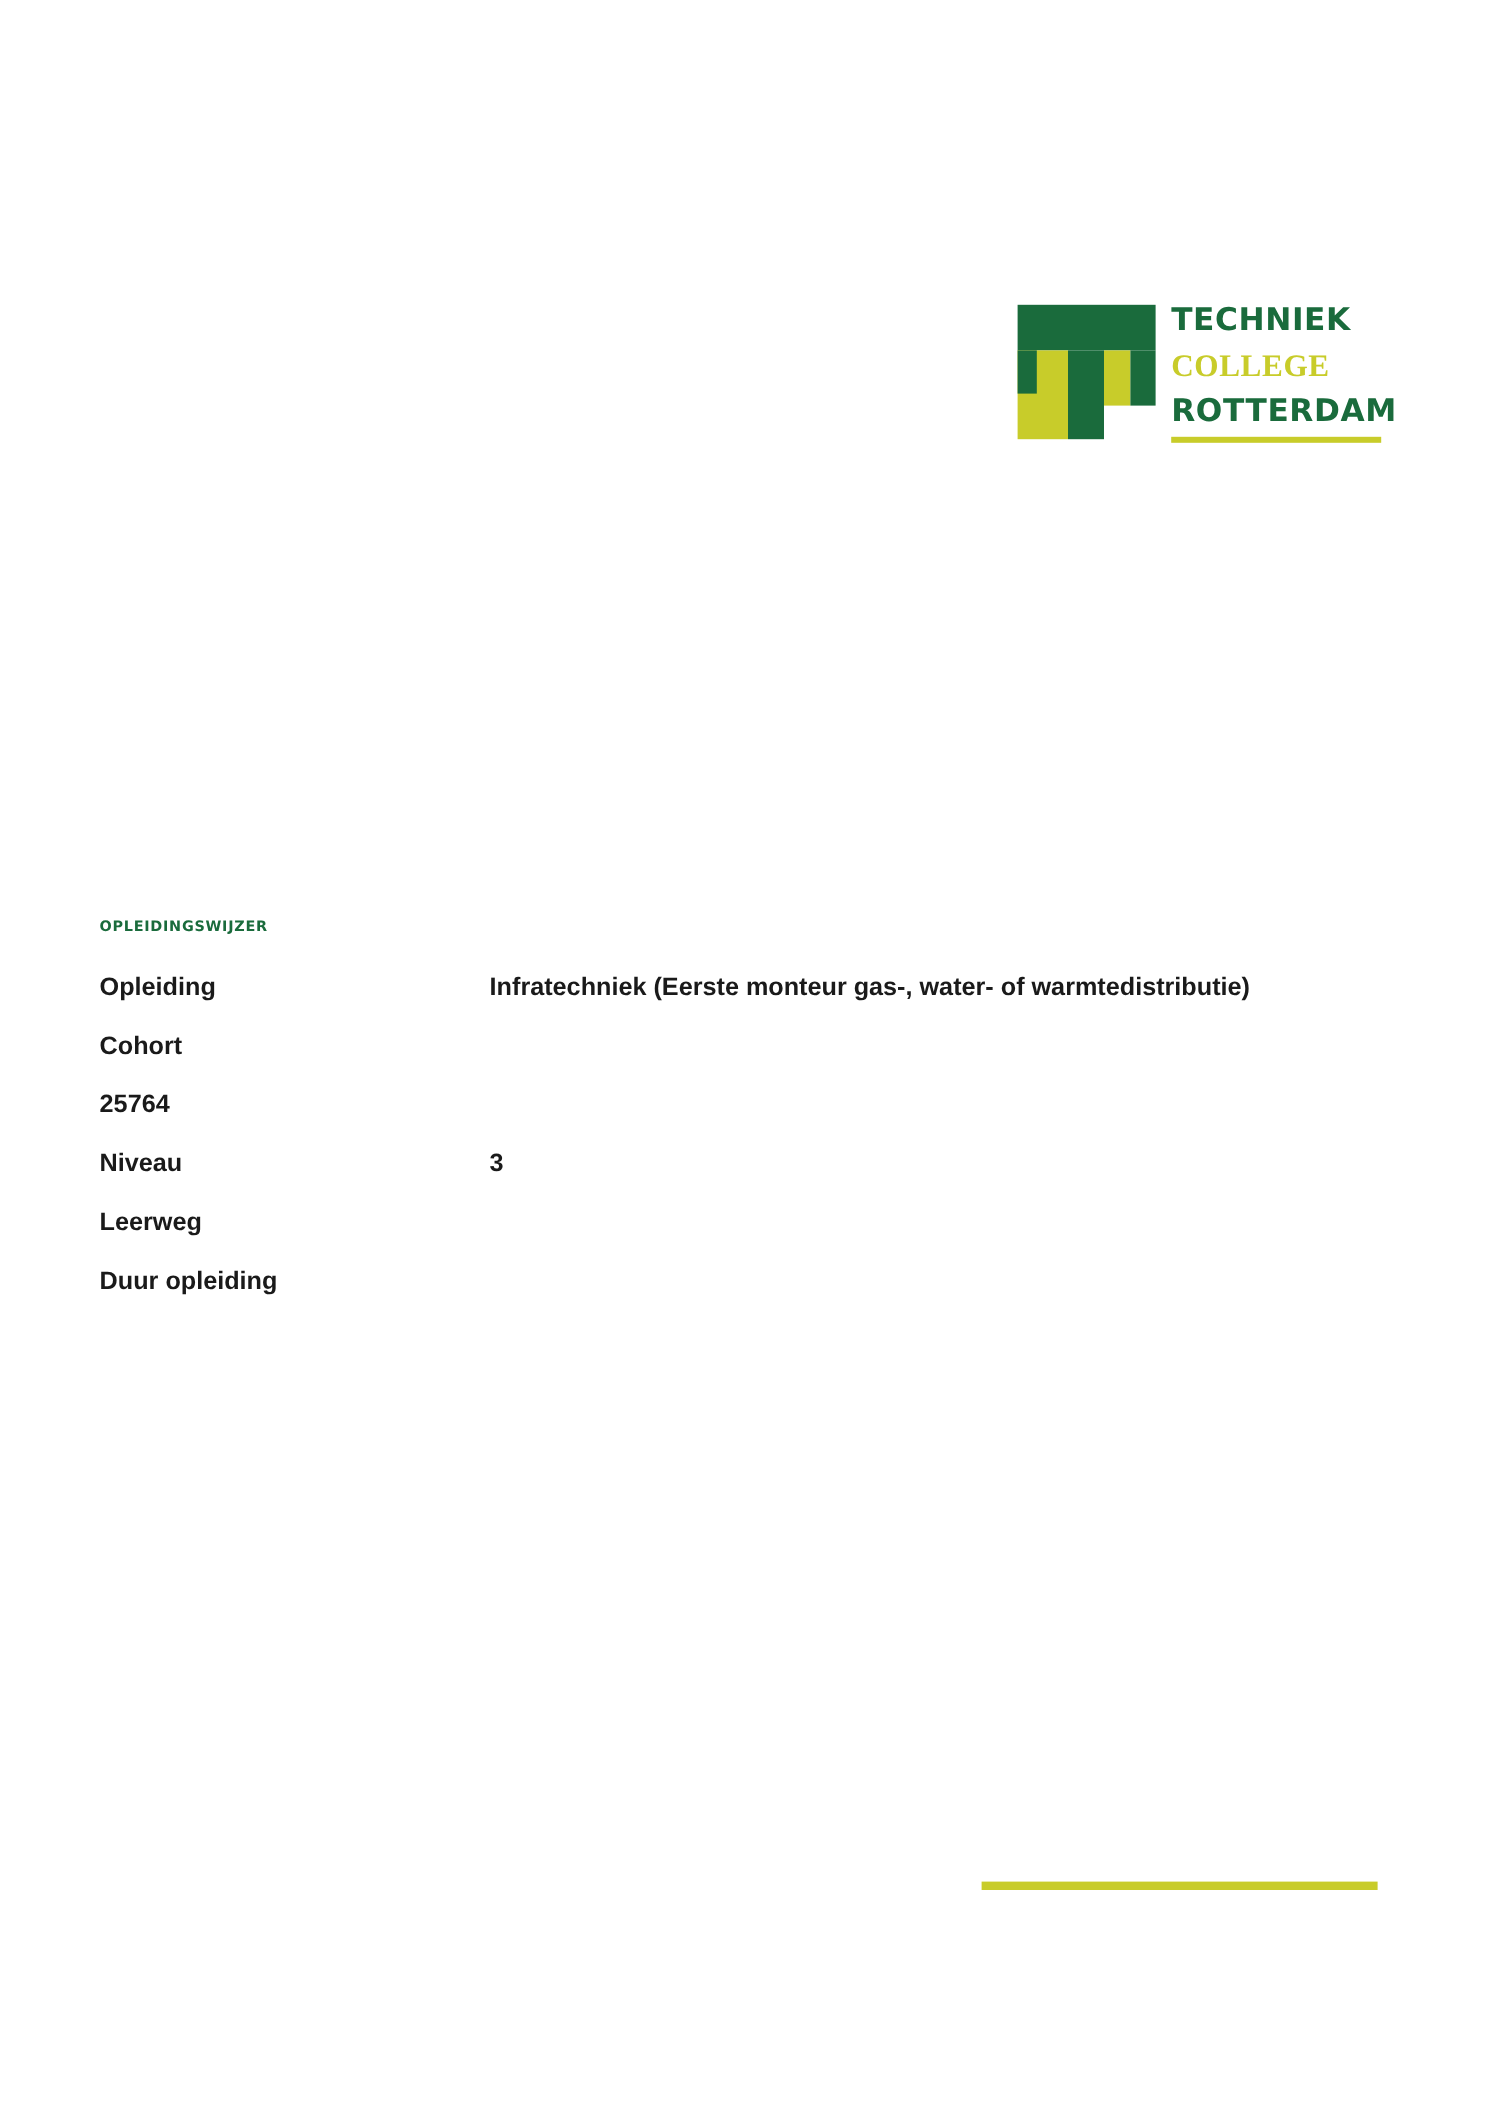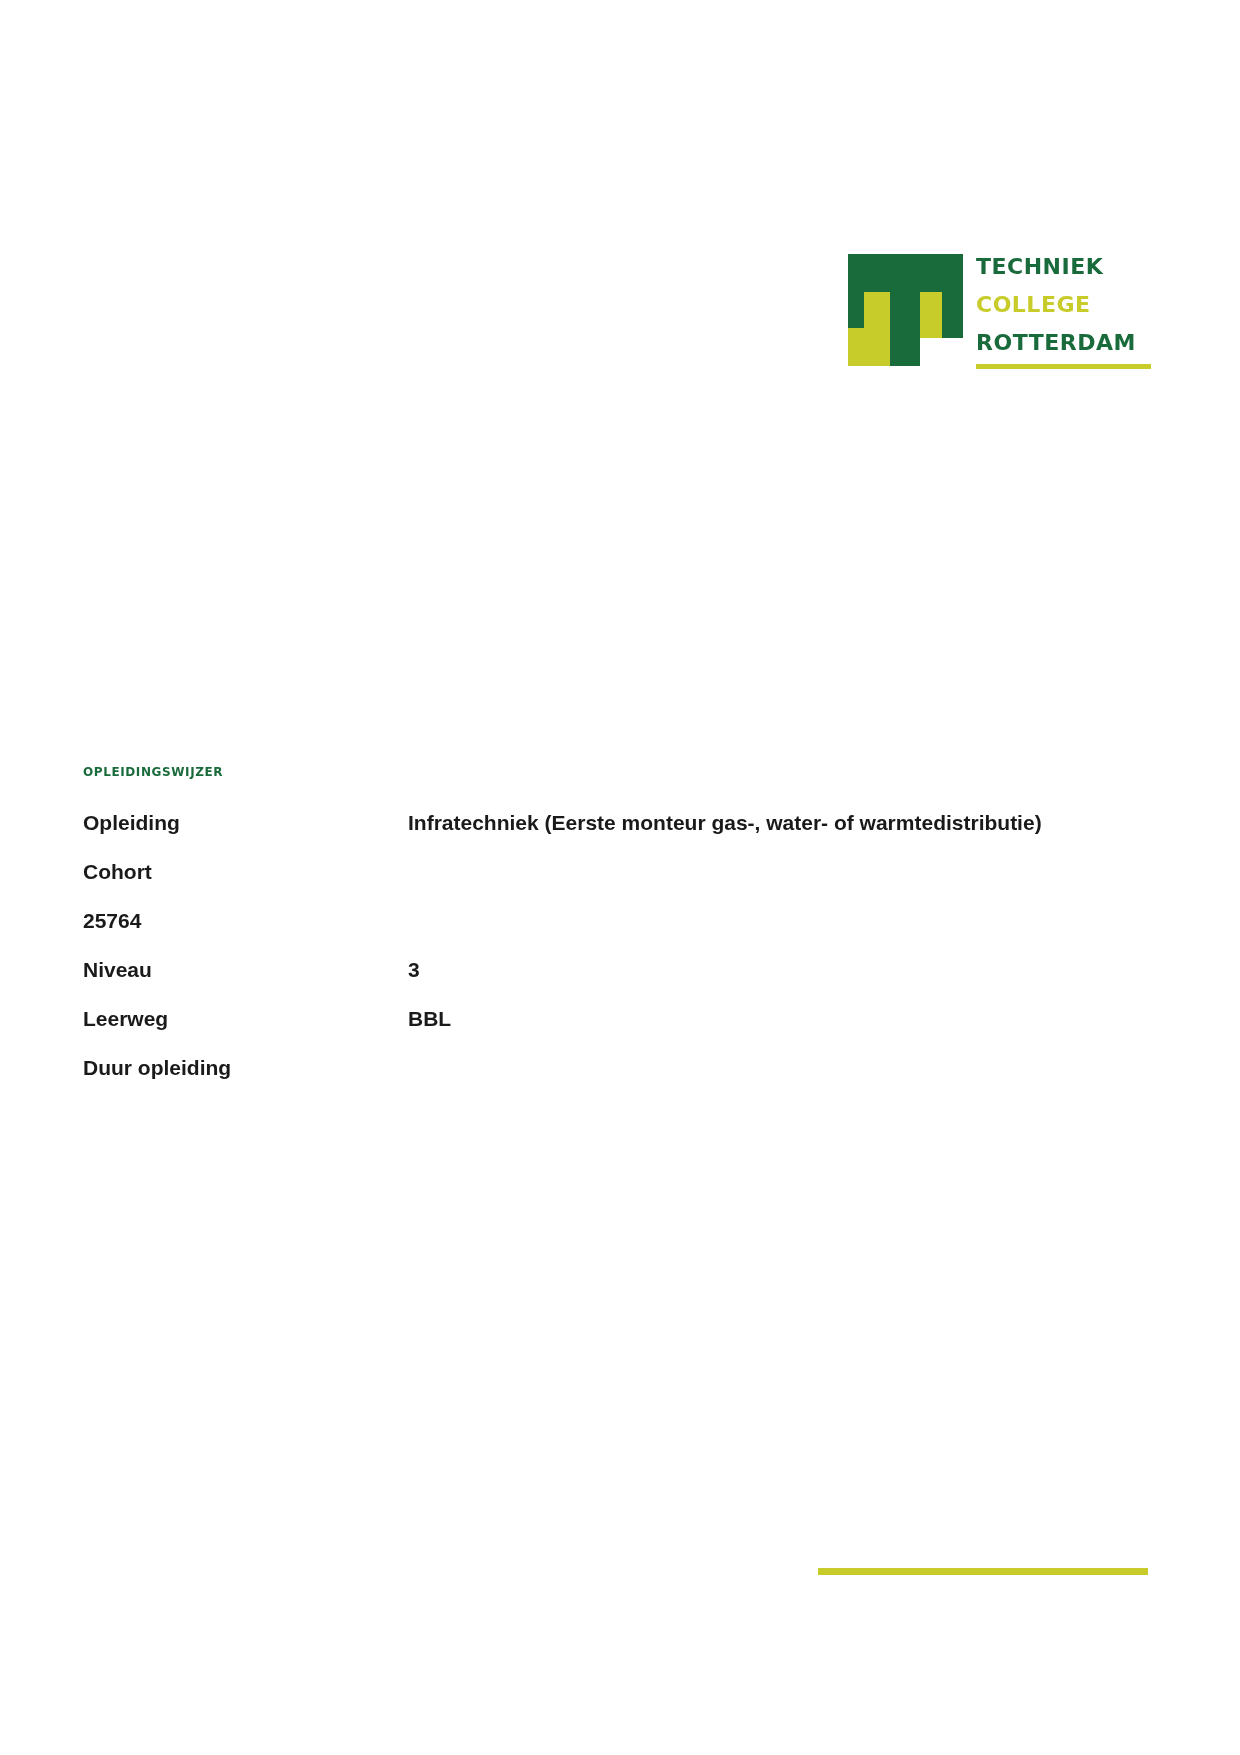--- a/index.html
+++ b/index.html
@@ -82,27 +82,27 @@
 
   .logo-words {
     position: absolute;
     left: 128px;
     top: 0;
     width: 175px;
   }
   .logo-word {
     font-family: "DejaVu Sans", sans-serif;
     font-weight: bold;
-    font-size: 22px;
+    font-size: 26px;
     letter-spacing: 0.5px;
     line-height: 38px;
     white-space: nowrap;
   }
   .logo-word.green { color: #1a6b3c; }
-  .logo-word.yellow { color: #c8cc2a; }
+  .logo-word.yellow { color: #c8cc2a; font-family: Liberation Serif, serif; }
   .logo-rule {
     position: absolute;
     left: 128px;
     top: 116px;
     width: 175px;
     height: 5px;
     background: #c8cc2a;
   }
 
   
@@ -180,20 +180,19 @@
   </div>
   <div class="info-row">
     <div class="info-value">25764</div>
   </div>
   <div class="info-row">
     <div class="info-label">Niveau</div>
     <div class="info-value">3</div>
   </div>
   <div class="info-row">
     <div class="info-label">Leerweg</div>
-    <div class="info-value">BBL</div>
   </div>
   <div class="info-row">
     <div class="info-label">Duur opleiding</div>
   </div>
 </div>
 
 <div class="footer-rule"></div>
 
 </body></html>

